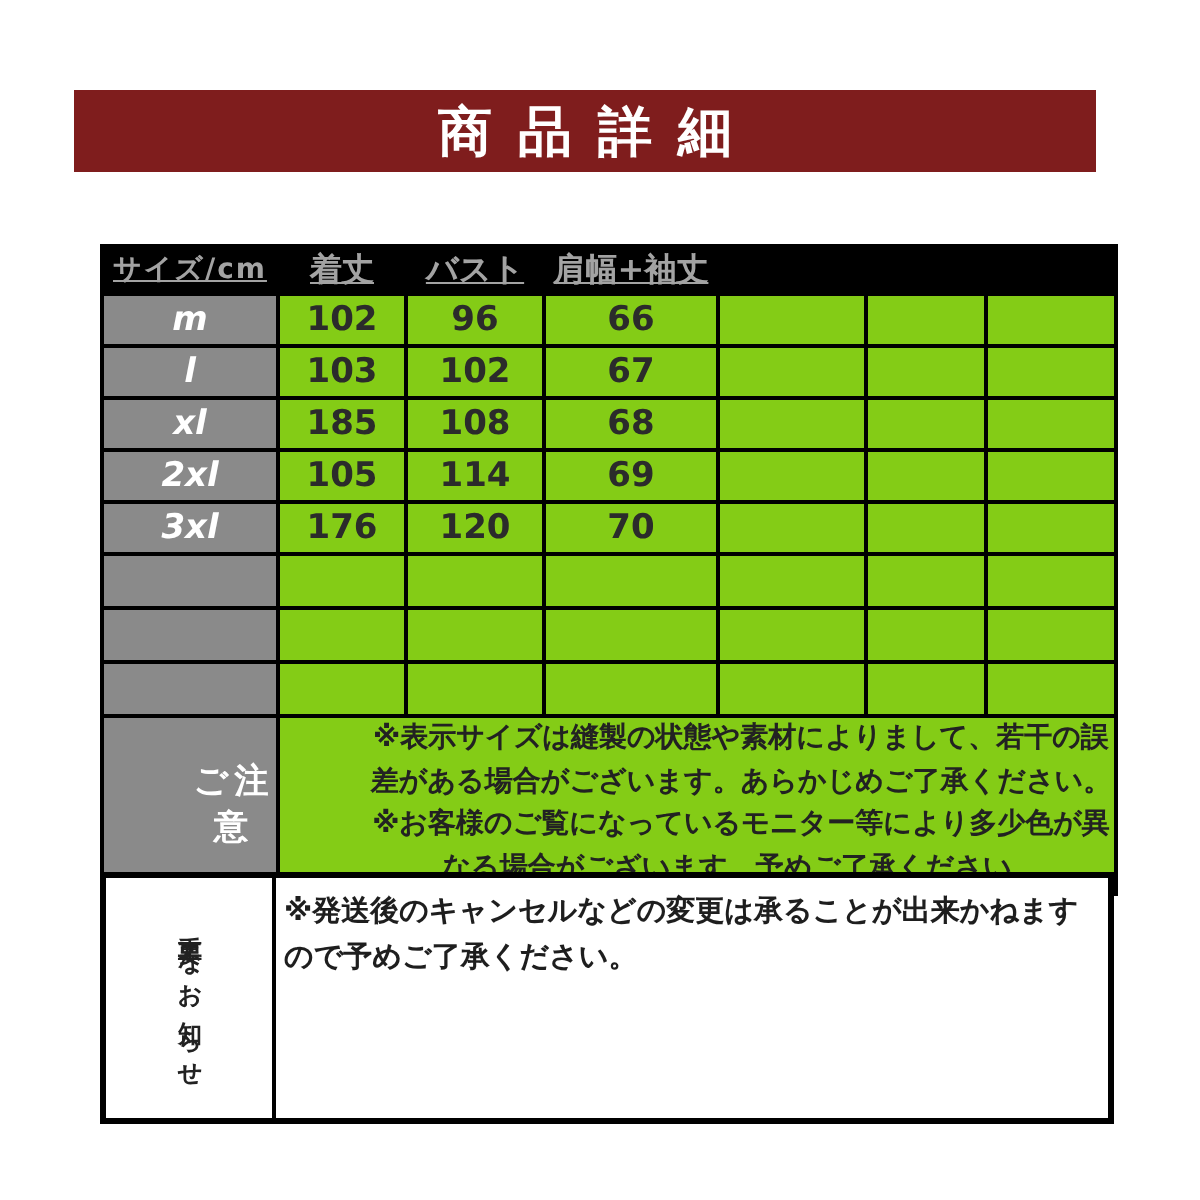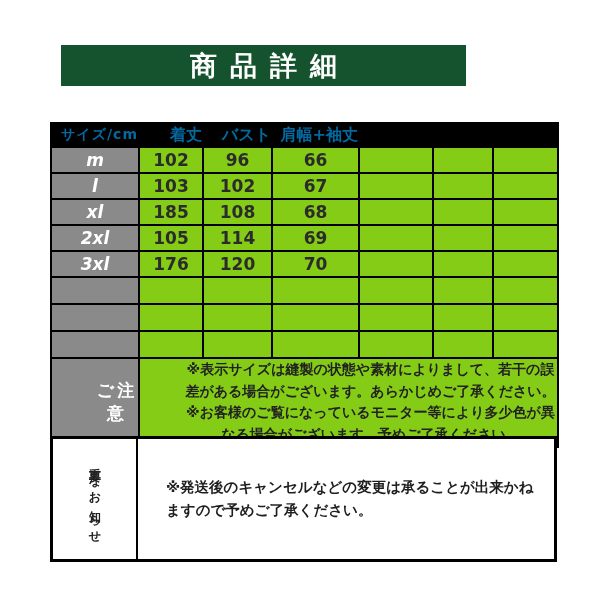--- a/index.html
+++ b/index.html
@@ -12,25 +12,25 @@
     position: relative;
     width: 600px;
     height: 600px;
     background: #ffffff;
     overflow: hidden;
   }
 
   
   .title-bar {
     position: absolute;
-    left: 61px;
+    left: 37px;
     top: 45px;
-    width: 405px;
+    width: 511px;
     height: 41px;
-    background: #14532d;
+    background: #7f1d1d;
     color: #ffffff;
     display: flex;
     align-items: center;
     justify-content: center;
     box-sizing: border-box;
   }
   .title-text {
     font-size: 27px;
     font-weight: bold;
     letter-spacing: 13px;
@@ -49,27 +49,28 @@
     border: 2px solid #000000;
   }
   table.size-table th,
   table.size-table td {
     border: 2px solid #000000;
     padding: 0;
     overflow: hidden;
   }
   table.size-table thead th {
     background: #000000;
-    color: #0369a1;
+    color: #a3a3a3;
     border-color: #000000;
     height: 22px;
     font-size: 16px;
     font-weight: bold;
-    text-align: right;
+    text-align: center;
     white-space: nowrap;
+    text-decoration: underline;
   }
   table.size-table thead th.first-col {
     font-size: 14px;
     letter-spacing: 1px;
   }
   table.size-table tbody td {
     height: 24px;
     text-align: center;
     font-size: 17px;
     font-weight: 600;
@@ -129,23 +130,23 @@
     writing-mode: vertical-rl;
     text-orientation: upright;
     font-size: 12px;
     font-weight: bold;
     color: #222222;
     letter-spacing: 4px;
   }
   .notice-body {
     flex: 1;
     display: flex;
-    flex-direction: column;
+    flex-direction: row;
     justify-content: center;
-    padding: 6px 8px 6px 28px;
+    padding: 6px 8px 6px 4px;
     box-sizing: border-box;
   }
   .notice-line {
     font-size: 14.5px;
     font-weight: bold;
     color: #1e1e1e;
     line-height: 1.6;
   }
 </style>
 </head>

